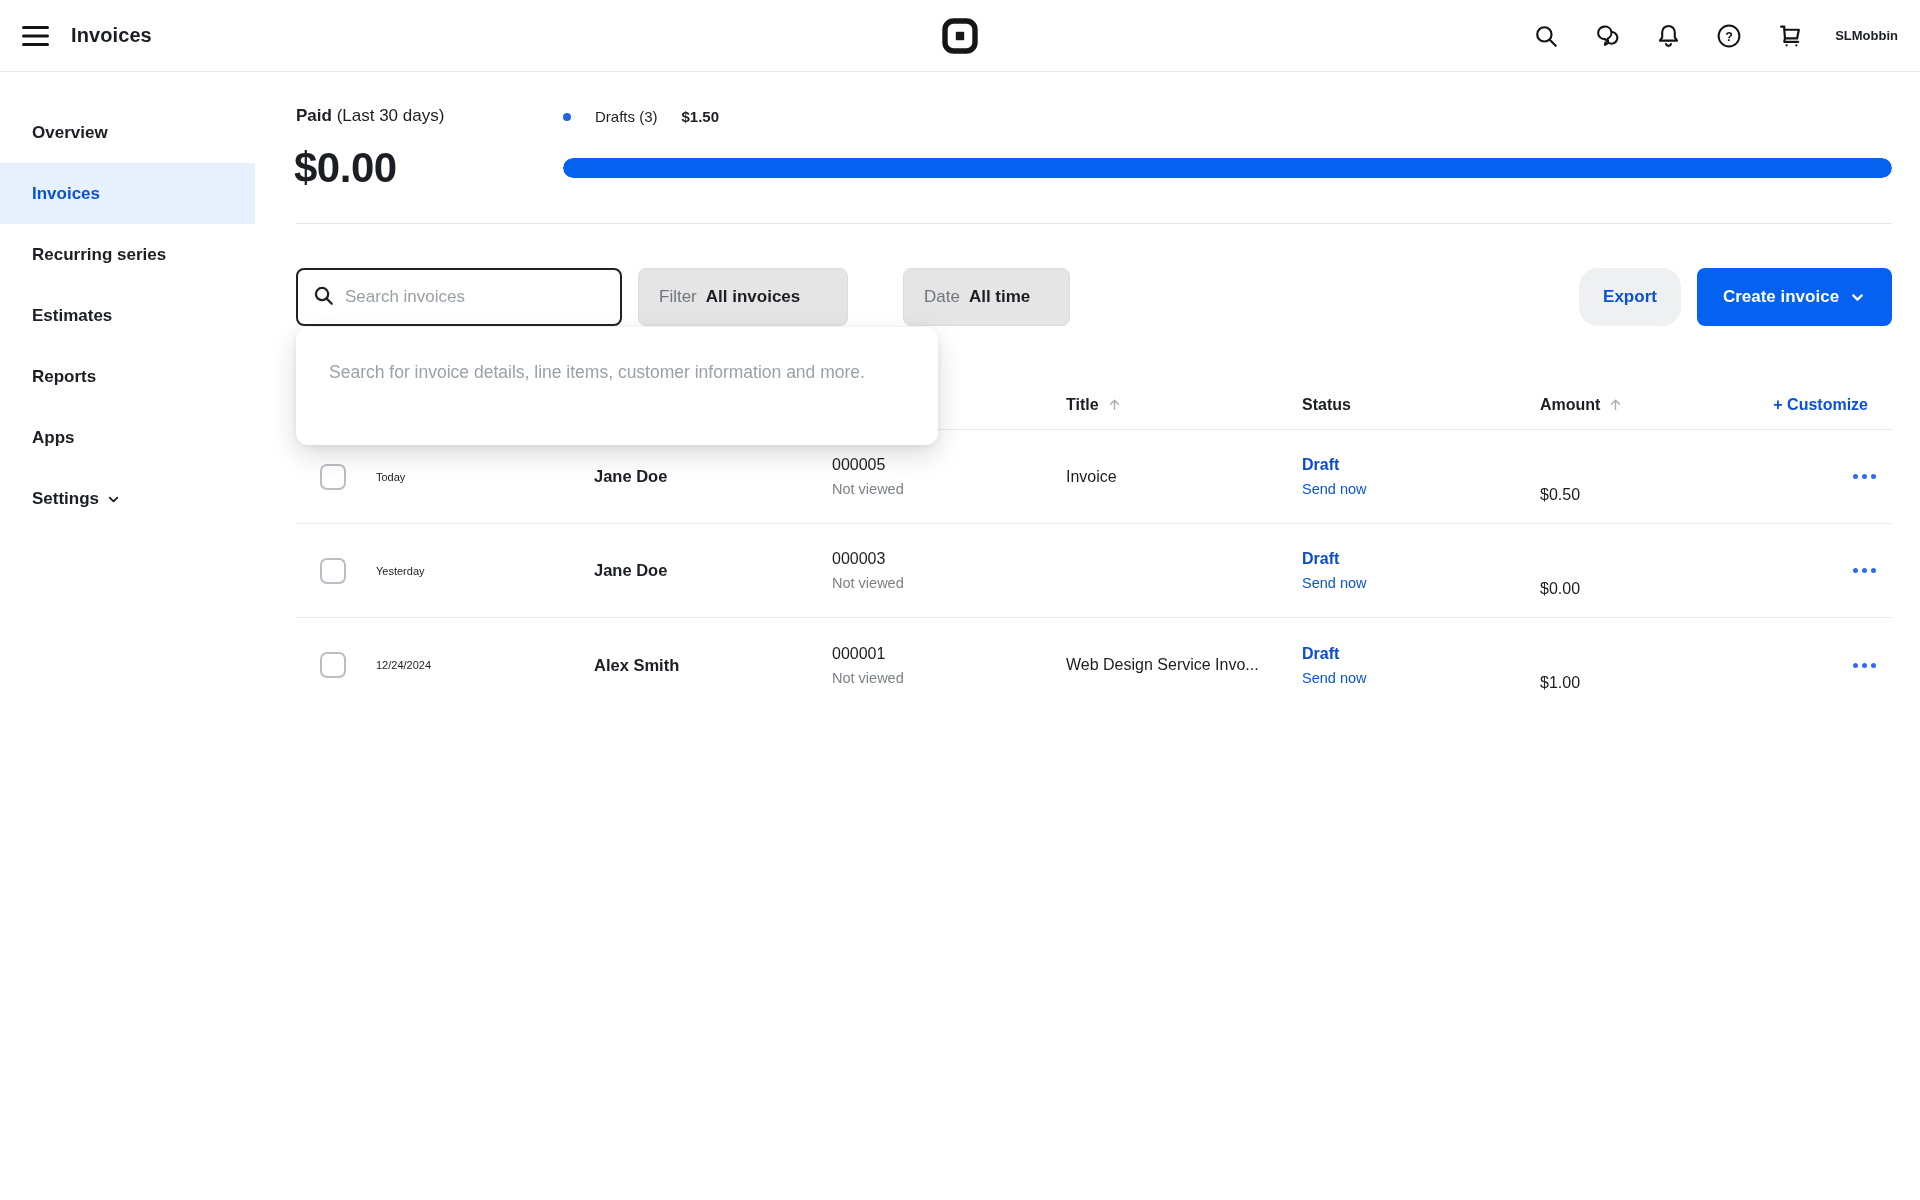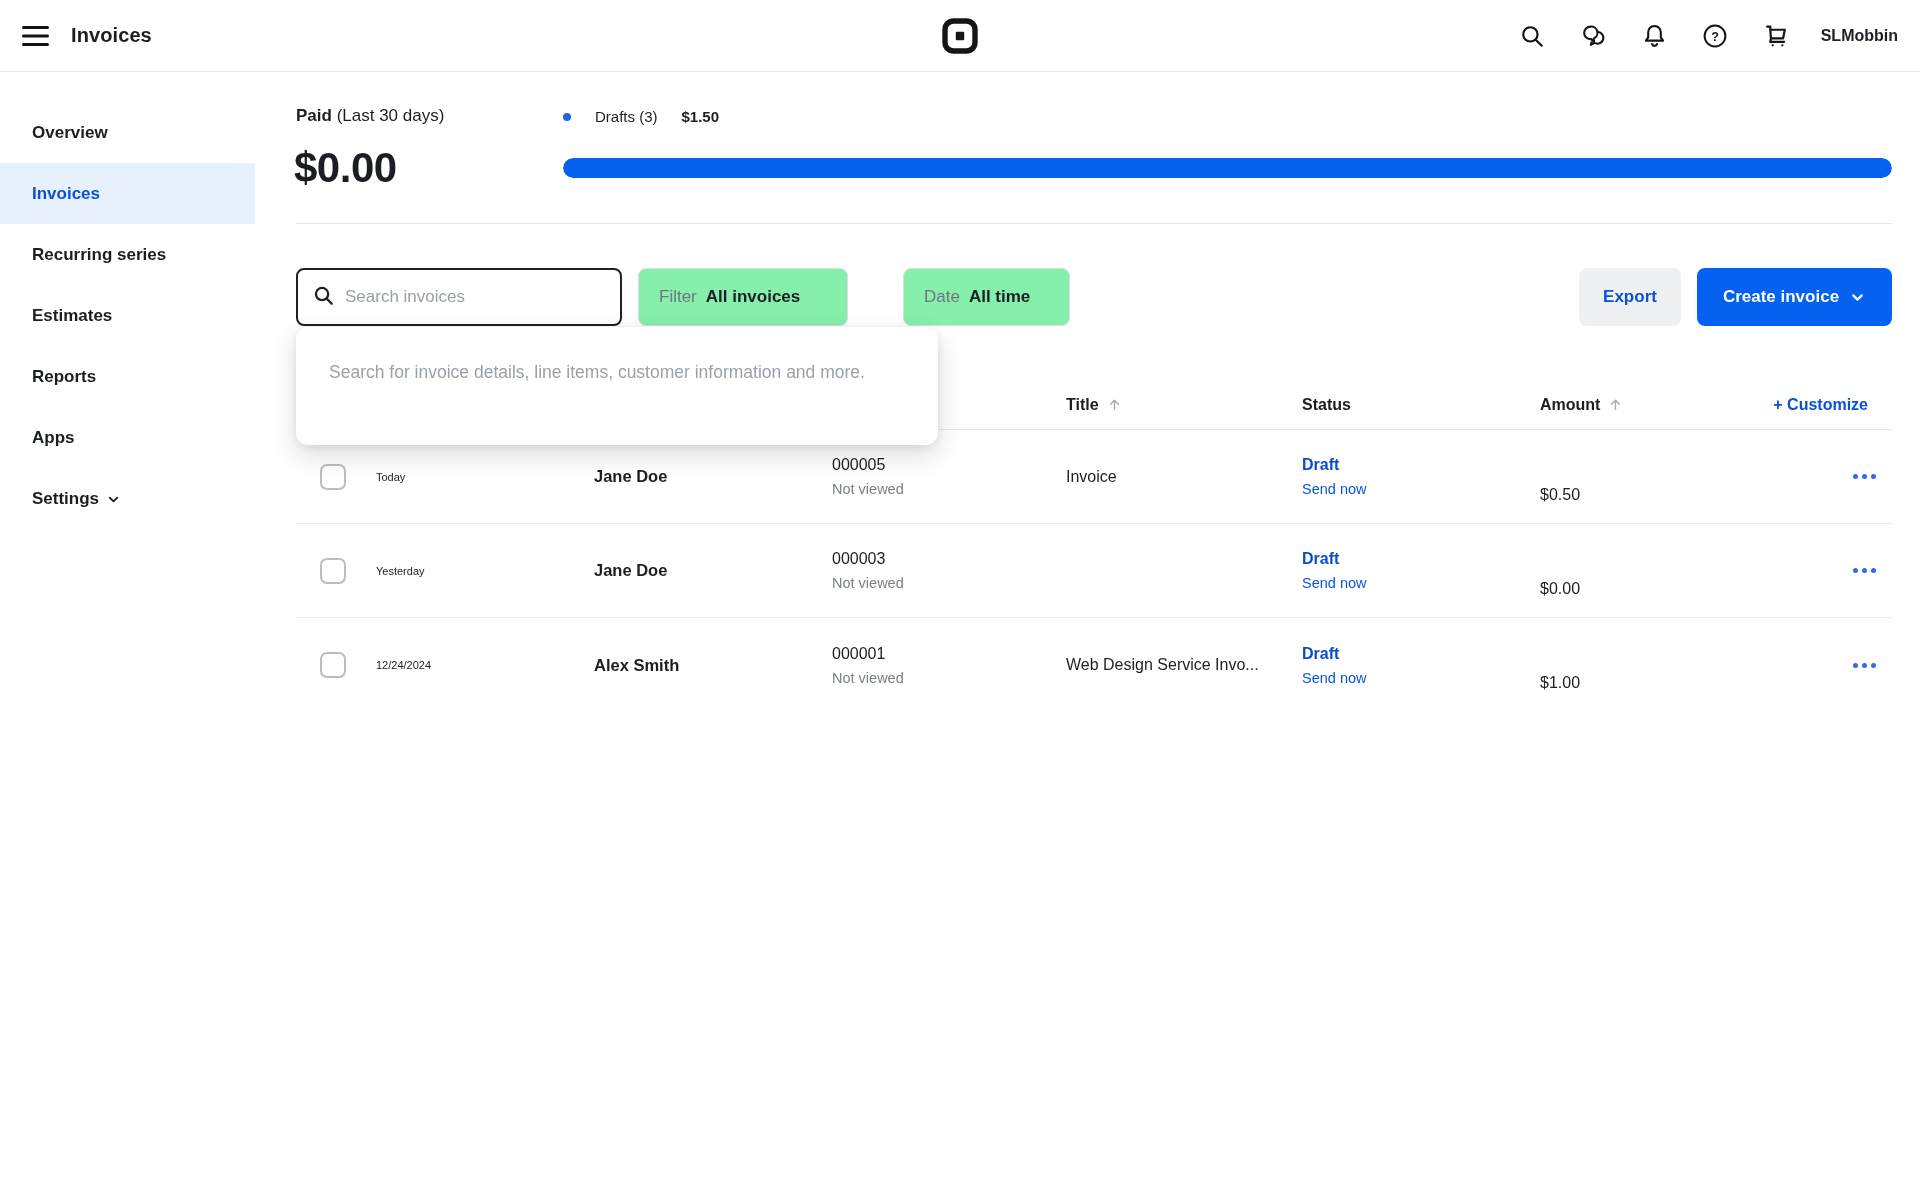--- a/index.html
+++ b/index.html
@@ -8,21 +8,21 @@
 
   
   .topbar { position:relative; height:72px; display:flex; align-items:center;
             justify-content:space-between; padding:0 22px; border-bottom:1px solid #e7e8ea; background:#fff; }
   .tb-left { display:flex; align-items:center; gap:22px; }
   .icon-btn { background:none; border:none; cursor:pointer; display:flex; align-items:center;
               justify-content:center; color:#141414; padding:0; }
   .tb-title { font-size:20px; font-weight:700; letter-spacing:.1px; }
   .tb-center { position:absolute; left:50%; top:50%; transform:translate(-50%,-50%); display:flex; }
   .tb-right { display:flex; align-items:center; gap:35px; }
-  .tb-user { font-size:16px; font-weight:700; margin-left:-4px; cursor:pointer; }
+  .tb-user { font-size:13px; font-weight:700; margin-left:-4px; cursor:pointer; }
 
   
   .shell { display:flex; height:1128px; }
   .sidebar { width:255px; flex:0 0 255px; padding-top:30px; }
   .side-item { height:61px; display:flex; align-items:center; gap:7px; padding-left:32px;
                font-size:17px; font-weight:700; color:#1b1e23; cursor:pointer; }
   .side-item.active { background:#e7f0fd; color:#0b51d6; }
   .side-item .chev { color:#1b1e23; display:flex; margin-top:2px; }
 
   .main { position:relative; flex:1; padding:0 28px 0 41px; }
@@ -43,26 +43,26 @@
   .h-divider { border:none; border-top:1px solid #e5e6e8; }
 
   
   .controls { margin-top:44px; height:58px; display:flex; align-items:stretch; gap:16px; }
   .search-box { width:326px; display:flex; align-items:center; gap:10px; padding:0 14px;
                 border:2px solid #1f2126; border-radius:8px; background:#fff; }
   .search-box input { border:none; outline:none; flex:1; font-size:17px; font-family:inherit;
                       color:#1b1e23; caret-color:#1b1e23; background:transparent; }
   .search-box input::placeholder { color:#9aa0a8; }
   .chip { display:flex; align-items:center; gap:9px; padding:0 20px; border:1px solid #dcdde0;
-          border-radius:8px; background:#86efac; font-size:17px; cursor:pointer; }
+          border-radius:8px; background:#e5e5e5; font-size:17px; cursor:pointer; }
   .chip .muted { color:#70757e; }
   .chip b { font-weight:700; color:#1b1e23; }
   .chip.filter { width:210px; }
   .chip.date  { width:167px;margin-left:39px; }
-  .btn-export { margin-left:auto; width:102px; border:none; border-radius:8px; background:#eef0f2;
+  .btn-export { margin-left:auto; width:102px; border:none; border-radius:19px; background:#eef0f2;
                 color:#0b51d6; font-size:17px; font-weight:700; font-family:inherit; cursor:pointer; }
   .btn-create { width:195px; border:none; border-radius:8px; background:#0561f0; color:#fff;
                 font-size:17px; font-weight:700; font-family:inherit; cursor:pointer;
                 display:flex; align-items:center; justify-content:center; gap:10px; }
 
   
   .table { margin-top:54px; }
   .tgrid { display:grid; grid-template-columns:74px 224px 238px 234px 236px 238px 224px 1fr;
            align-items:center; }
   .thead { height:50px; border-bottom:1px solid #e7e8ea; font-size:16px; font-weight:700; }

